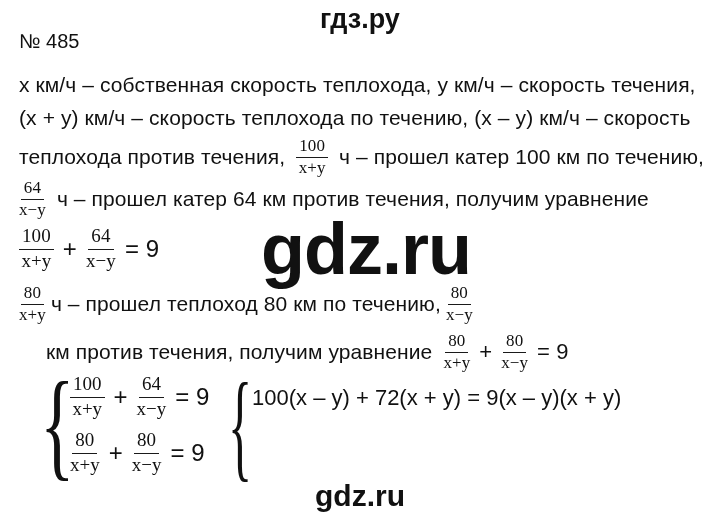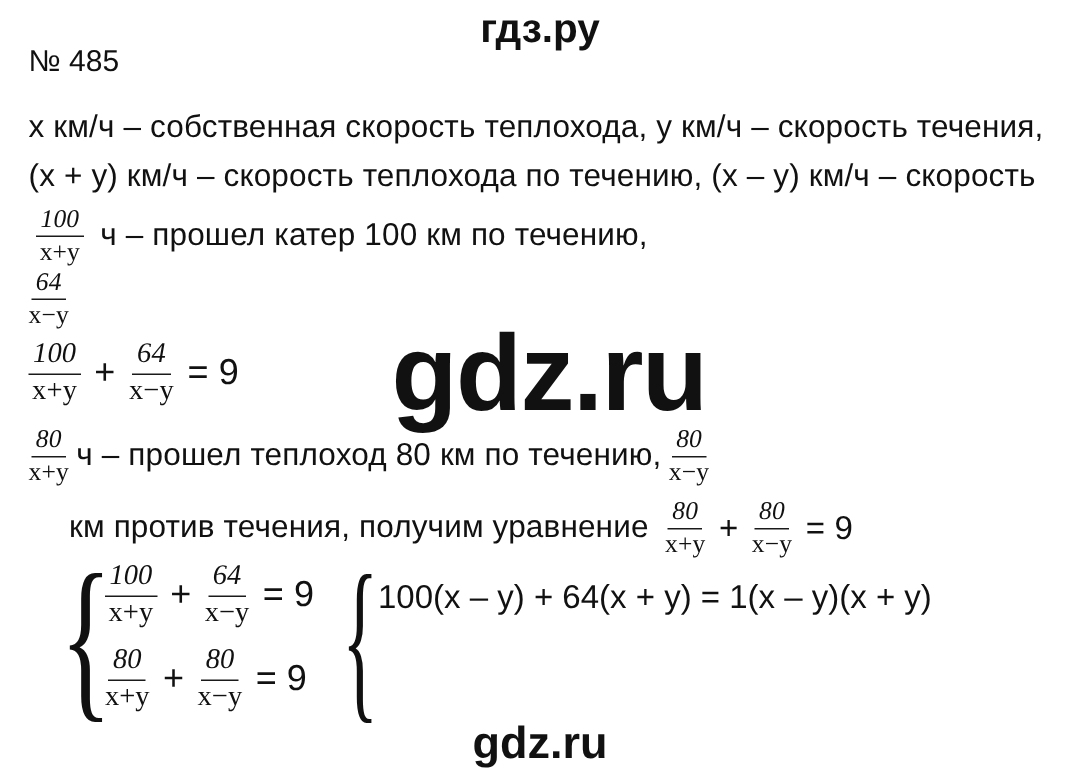--- a/index.html
+++ b/index.html
@@ -59,21 +59,20 @@
     align-items: center;
     justify-content: center;
     font-family: "Liberation Serif", serif;
     line-height: 1.08;
     font-size: 17px;
     margin: 0 5px;
   }
   .frac .num {
     padding: 0 3px 2px 3px;
     border-bottom: 1.6px solid #1a1a1a;
-    font-style: italic;
   }
   .frac .den { padding-top: 1px; }
   .frac-lg { font-size: 19px; }
 
   .op {
     font-size: 22px;
     margin: 0 4px;
   }
   .eq1 .op, .sys-eq-row .op { font-size: 24px; }
 
@@ -152,32 +151,34 @@
 
   <div class="line l2">
     <span class="txt">(х + у) км/ч – скорость теплохода по течению, (х – у) км/ч – скорость</span>
   </div>
 
   <div class="line l1">
     <span class="txt">х км/ч – собственная скорость теплохода, у км/ч – скорость течения,</span>
   </div>
 
   <div class="line l3">
+    <span class="txt gap-r">теплохода против течения,</span>
     <span class="frac">
       <span class="num">100</span>
       <span class="den">x+y</span>
     </span>
     <span class="txt gap-l">ч – прошел катер 100 км по течению,</span>
   </div>
 
   <div class="line l4">
     <span class="frac" style="margin-left:0;">
       <span class="num">64</span>
       <span class="den">x−y</span>
     </span>
+    <span class="txt gap-l">ч – прошел катер 64 км против течения, получим уравнение</span>
   </div>
 
   <div class="line eq1">
     <span class="frac frac-lg" style="margin-left:0;">
       <span class="num">100</span>
       <span class="den">x+y</span>
     </span>
     <span class="op">+</span>
     <span class="frac frac-lg">
       <span class="num">64</span>
@@ -241,20 +242,20 @@
         </span>
         <span class="op">= 9</span>
       </span>
     </span>
   </div>
 
   <div class="system sys2">
     <span class="sys-brace">{</span>
     <span class="sys-col">
       <span class="sys-eq-row">
-        <span class="txt">100(x – y) + 64(x + y) = 1(x – y)(x + y)</span>
+        <span class="txt">100(x – y) + 72(x + y) = 9(x – y)(x + y)</span>
       </span>
     </span>
   </div>
 
   <div class="site-footer">gdz.ru</div>
 
 </div>
 
 </body></html>

